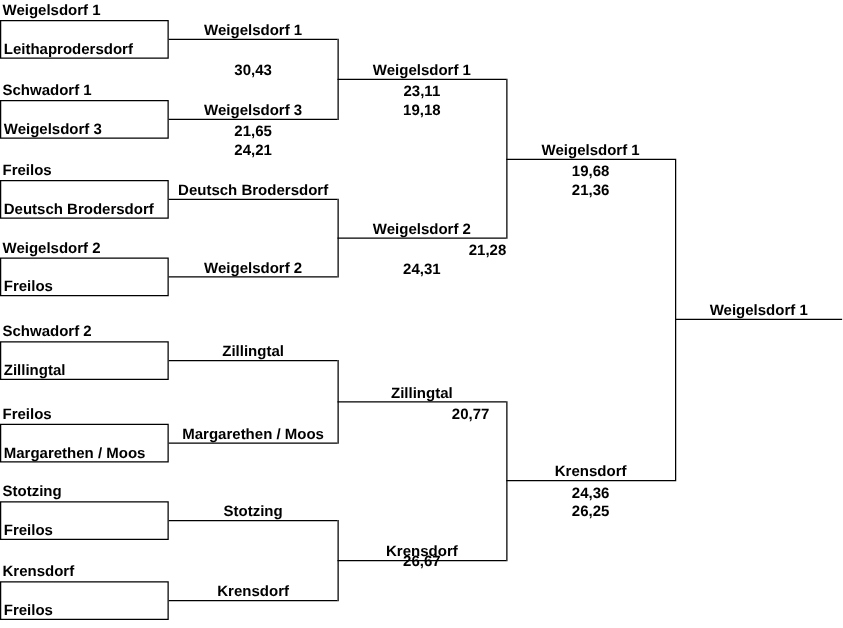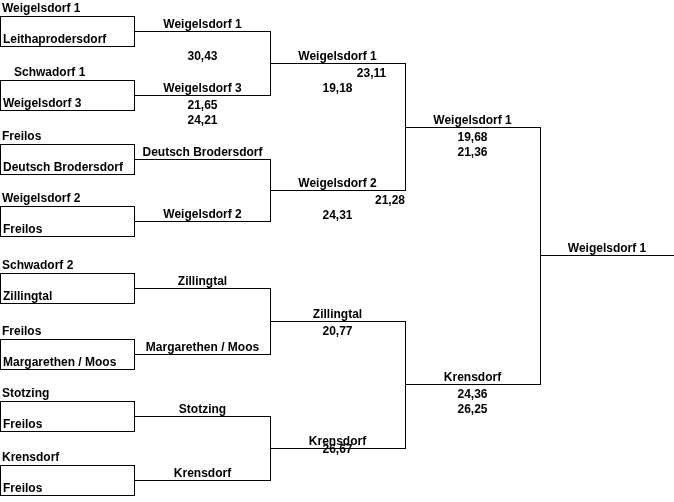--- a/index.html
+++ b/index.html
@@ -39,21 +39,21 @@
 
 <div id="bracket">
 
   <div class="lbl" style="left:2px;top:2px;">Weigelsdorf 1</div>
   <div class="mbox" style="top:16px;"></div>
   <div class="lbl" style="left:3px;top:33px;">Leithaprodersdorf</div>
   <div class="hline" style="left:135px;width:135px;top:31px;"></div>
   <div class="lbl ctr col2" style="top:18px;">Weigelsdorf 1</div>
   <div class="lbl ctr col2" style="top:50px;">30,43</div>
 
-  <div class="lbl" style="left:14px;top:66px;text-align:right;">Schwadorf 1</div>
+  <div class="lbl" style="left:2px;top:66px;text-align:right;">Schwadorf 1</div>
   <div class="mbox" style="top:80px;"></div>
   <div class="lbl" style="left:3px;top:97px;">Weigelsdorf 3</div>
   <div class="hline" style="left:135px;width:135px;top:95px;"></div>
   <div class="lbl ctr col2" style="top:82px;">Weigelsdorf 3</div>
   <div class="lbl ctr col2" style="top:99px;">21,65</div>
   <div class="lbl ctr col2" style="top:114px;">24,21</div>
 
   <div class="lbl" style="left:2px;top:130px;">Freilos</div>
   <div class="mbox" style="top:144px;"></div>
   <div class="lbl" style="left:3px;top:161px;">Deutsch Brodersdorf</div>
@@ -86,33 +86,33 @@
 
   <div class="lbl" style="left:2px;top:451px;">Krensdorf</div>
   <div class="mbox" style="top:465px;"></div>
   <div class="lbl" style="left:3px;top:482px;">Freilos</div>
   <div class="hline" style="left:135px;width:135px;top:480px;"></div>
   <div class="lbl ctr col2" style="top:467px;">Krensdorf</div>
 
   <div class="vline" style="left:270px;top:31px;height:65px;"></div>
   <div class="hline" style="left:270px;width:135px;top:63px;"></div>
   <div class="lbl ctr col3" style="top:50px;">Weigelsdorf 1</div>
-  <div class="lbl ctr col3" style="top:67px;margin-left:34px;">23,11</div>
+  <div class="lbl ctr col3" style="top:67px;">23,11</div>
   <div class="lbl ctr col3" style="top:82px;">19,18</div>
 
   <div class="vline" style="left:270px;top:159px;height:63px;"></div>
   <div class="hline" style="left:270px;width:135px;top:190px;"></div>
   <div class="lbl ctr col3" style="top:177px;">Weigelsdorf 2</div>
   <div class="lbl ctr col3" style="top:194px;text-align:right;">21,28</div>
   <div class="lbl ctr col3" style="top:209px;">24,31</div>
 
   <div class="vline" style="left:270px;top:288px;height:67px;"></div>
   <div class="hline" style="left:270px;width:135px;top:321px;"></div>
   <div class="lbl ctr col3" style="top:308px;">Zillingtal</div>
-  <div class="lbl ctr col3" style="top:325px;">20,77</div>
+  <div class="lbl ctr col3" style="top:325px;margin-left:39px;">20,77</div>
 
   <div class="vline" style="left:270px;top:416px;height:65px;"></div>
   <div class="hline" style="left:270px;width:135px;top:448px;"></div>
   <div class="lbl ctr col3" style="top:435px;">Krensdorf</div>
   <div class="lbl ctr col3" style="top:443px;">26,67</div>
 
   <div class="vline" style="left:405px;top:63px;height:128px;"></div>
   <div class="hline" style="left:405px;width:135px;top:127px;"></div>
   <div class="lbl ctr col4" style="top:114px;">Weigelsdorf 1</div>
   <div class="lbl ctr col4" style="top:131px;">19,68</div>

